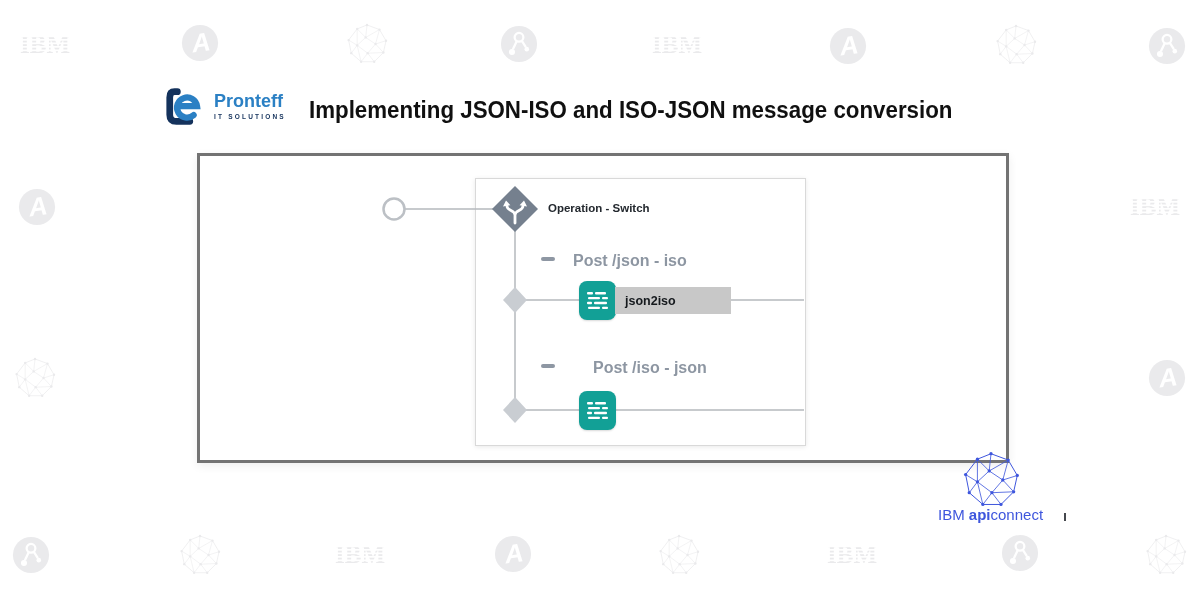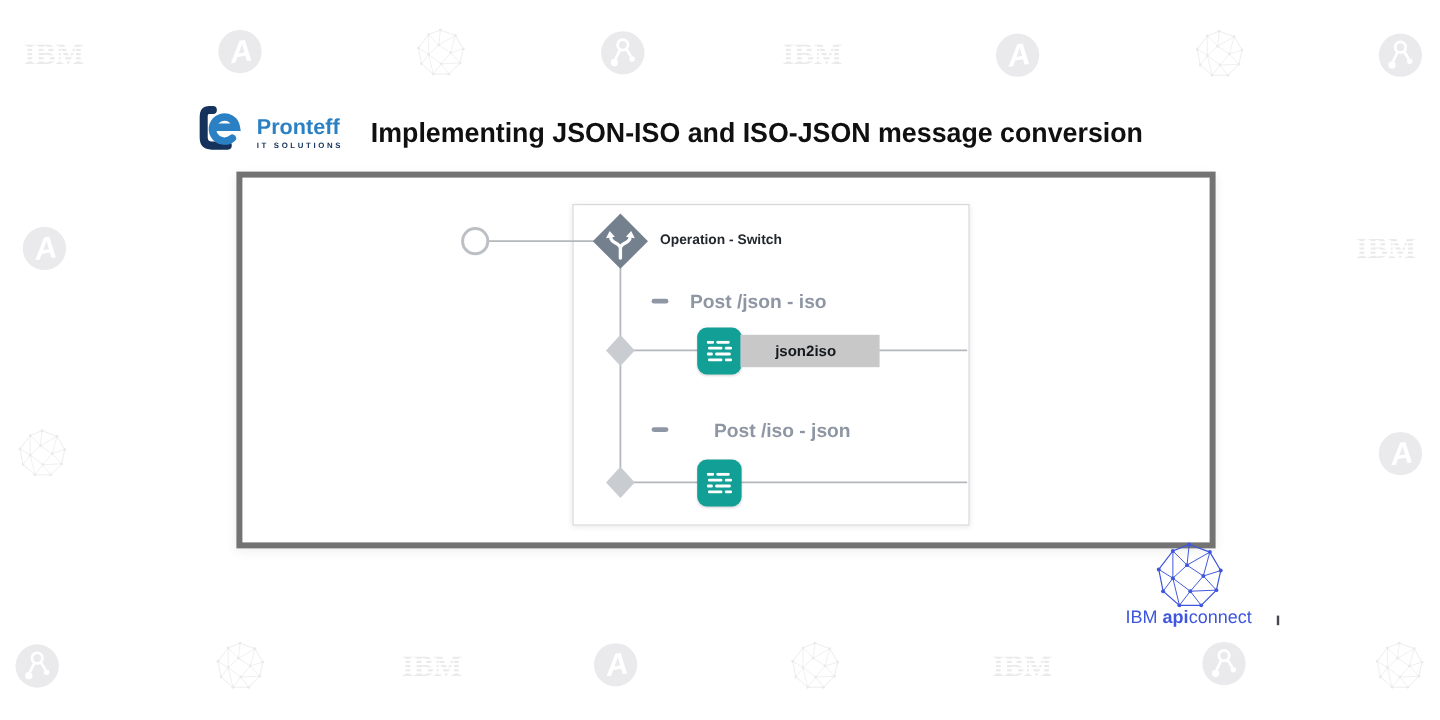--- a/index.html
+++ b/index.html
@@ -5,52 +5,52 @@
   html,body{margin:0;padding:0;}
   body{
     width:1200px;height:600px;position:relative;overflow:hidden;
     background:#ffffff;font-family:"Liberation Sans",sans-serif;
   }
   
   .wm-layer{position:absolute;inset:0;z-index:0;color:#eaeaec;}
   .wm{position:absolute;}
   .wm svg{display:block;width:100%;height:100%;}
   
-  .brand{position:absolute;left:164px;top:85px;display:flex;align-items:center;z-index:3;}
+  .brand{position:absolute;left:164px;top:85px;display:flex;align-items:flex-start;z-index:3;}
   .brand-mark{width:44px;height:44px;margin-right:6px;}
   .brand-text{display:flex;flex-direction:column;padding-top:7px;}
   .brand-name{font-size:18px;font-weight:bold;color:#2b80c4;line-height:18px;}
   .brand-tagline{font-size:6.5px;font-weight:bold;letter-spacing:2.2px;color:#14325c;margin-top:3px;}
   .page-title{
     position:absolute;left:309px;top:97px;z-index:3;
     font-size:23px;font-weight:800;color:#101010;white-space:nowrap;
     transform:scaleX(.97);transform-origin:left center;
   }
   
   .panel{
-    position:absolute;left:197px;top:143px;width:806px;height:304px;z-index:2;
-    background:#fff;border:5px solid #737373;box-shadow:0 3px 9px rgba(0,0,0,.07);
+    position:absolute;left:197px;top:153px;width:806px;height:304px;z-index:2;
+    background:#fff;border:3px solid #737373;box-shadow:0 3px 9px rgba(0,0,0,.07);
   }
   .flow-card{
     position:absolute;left:275px;top:22px;width:329px;height:266px;
     background:#fff;border:1px solid #d9d9d9;box-shadow:0 1px 5px rgba(0,0,0,.09);z-index:1;
   }
   .flow-lines{position:absolute;left:0;top:0;z-index:2;pointer-events:none;}
   .flow-el{position:absolute;z-index:3;}
   .op-label{left:348px;top:46px;font-size:11.5px;font-weight:bold;color:#23282e;white-space:nowrap;}
   .case-dash{width:14px;height:4px;border-radius:2px;background:#8e97a3;}
   .case-label{font-size:16px;font-weight:bold;color:#8d96a2;white-space:nowrap;}
   .policy-icon{
     width:37px;height:39px;border-radius:8px;background:#12a096;
     display:flex;align-items:center;justify-content:center;
     box-shadow:0 1px 2px rgba(0,0,0,.15);
   }
   .policy-bar{
     left:415px;width:116px;height:27px;background:#c8c8c8;
-    display:flex;align-items:center;padding-left:29px;box-sizing:border-box;
+    display:flex;align-items:center;padding-left:10px;box-sizing:border-box;
     font-size:12.5px;font-weight:bold;color:#15191d;
   }
   
   .ac-sphere{position:absolute;left:962px;top:451px;width:58px;height:58px;color:#3e56dd;z-index:3;}
   .ac-sphere svg{display:block;width:100%;height:100%;}
   .ac-text{
     position:absolute;left:938px;top:506px;width:120px;z-index:3;
     font-size:15px;color:#3e56dd;white-space:nowrap;
   }
   .ac-text .b{font-weight:bold;}

